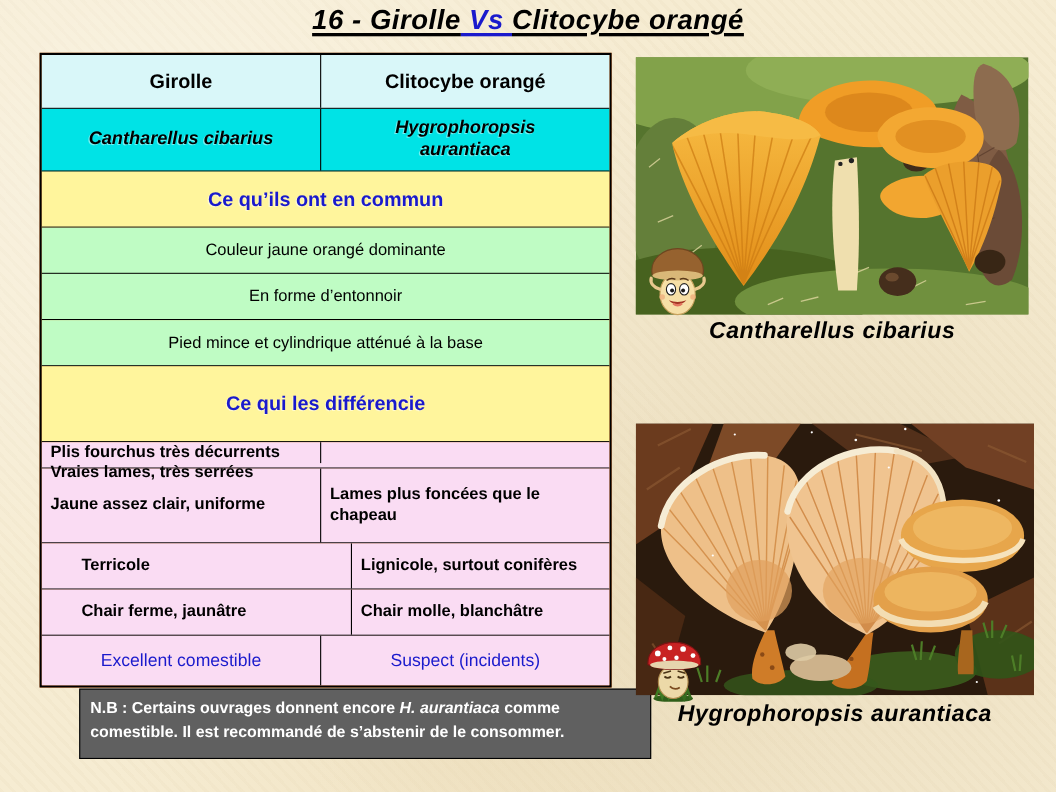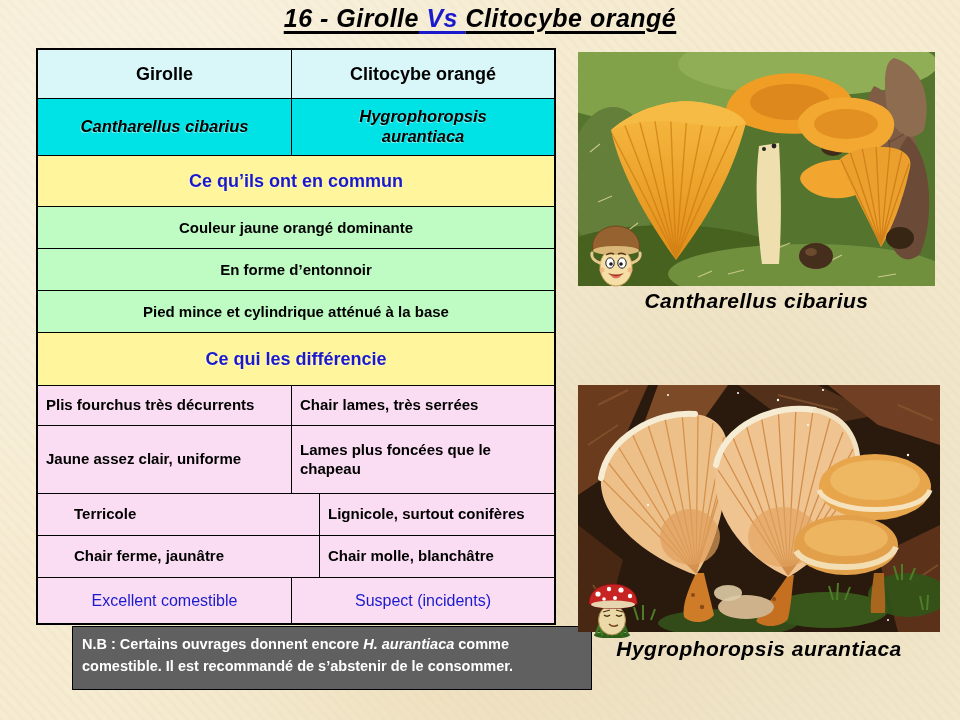--- a/index.html
+++ b/index.html
@@ -31,26 +31,26 @@
   .full{flex:1;}
   .left-al{justify-content:flex-start;text-align:left;padding:0 8px;}
   .r-head{height:49px;background:var(--header-bg,#d9f7f9);}
   .r-head .cell{font-size:18px;font-weight:bold;}
   .r-latin{height:57px;background:var(--latin-bg,#00e3e6);}
   .r-latin .cell{font-size:16.5px;font-weight:bold;font-style:italic;white-space:pre-line;line-height:1.2;
     text-shadow:-1px 1px 0 rgba(255,255,255,.45);}
   .r-sec{height:51px;background:var(--section-bg,#fff59c);}
   .r-sec .cell{font-size:18px;font-weight:bold;color:var(--accent-blue,#1a1acc);
     text-shadow:-1px 1px 0 rgba(255,255,255,.5);}
-  .r-sec2{height:53px;}
+  .r-sec2{height:69px;}
   .r-common{height:42px;background:var(--common-bg,#bffcc4);}
-  .r-common .cell{font-size:15px;font-weight:bold;}
+  .r-common .cell{font-size:15px;font-weight:normal;}
   .r-diff{background:var(--diff-bg,#fadcf3);}
   .r-diff .cell{font-size:15px;font-weight:bold;line-height:1.25;}
-  .h40{height:40px;} .h68{height:68px;} .h42{height:42px;padding-left:28px;}
+  .h40{height:24px;flex-direction:column;} .h68{height:68px;} .h42{height:42px;padding-left:28px;}
   .r-verdict{height:45px;background:var(--diff-bg,#fadcf3);}
   .r-verdict .cell{font-size:16px;font-weight:normal;color:var(--accent-blue,#1a1acc);}
   .note{
     position:absolute;left:36px;top:626px;width:520px;height:64px;box-sizing:border-box;
     background:var(--note-bg,#606060);border:1.5px solid #000;color:#fff;
     font-size:14.5px;font-weight:bold;line-height:1.5;padding:7px 9px;white-space:pre-line;margin-left:36px;
   }
   .note i{font-style:italic;}
   .photo{position:absolute;overflow:visible;}
   .photo1{left:578px;top:52px;width:357px;height:234px;}
@@ -90,21 +90,21 @@
     <div class="cell full">En forme d’entonnoir</div>
   </div>
   <div class="trow r-common">
     <div class="cell full">Pied mince et cylindrique atténué à la base</div>
   </div>
   <div class="trow r-sec r-sec2">
     <div class="cell full">Ce qui les différencie</div>
   </div>
   <div class="trow r-diff h40">
     <div class="cell cl left-al">Plis fourchus très décurrents</div>
-    <div class="cell cr left-al">Chair lames, très serrées</div>
+    <div class="cell cr left-al">Vraies lames, très serrées</div>
   </div>
   <div class="trow r-diff h68">
     <div class="cell cl left-al">Jaune assez clair, uniforme</div>
     <div class="cell cr left-al">Lames plus foncées que le chapeau</div>
   </div>
   <div class="trow r-diff h42">
     <div class="cell cl left-al">Terricole</div>
     <div class="cell cr left-al">Lignicole, surtout conifères</div>
   </div>
   <div class="trow r-diff h42">

